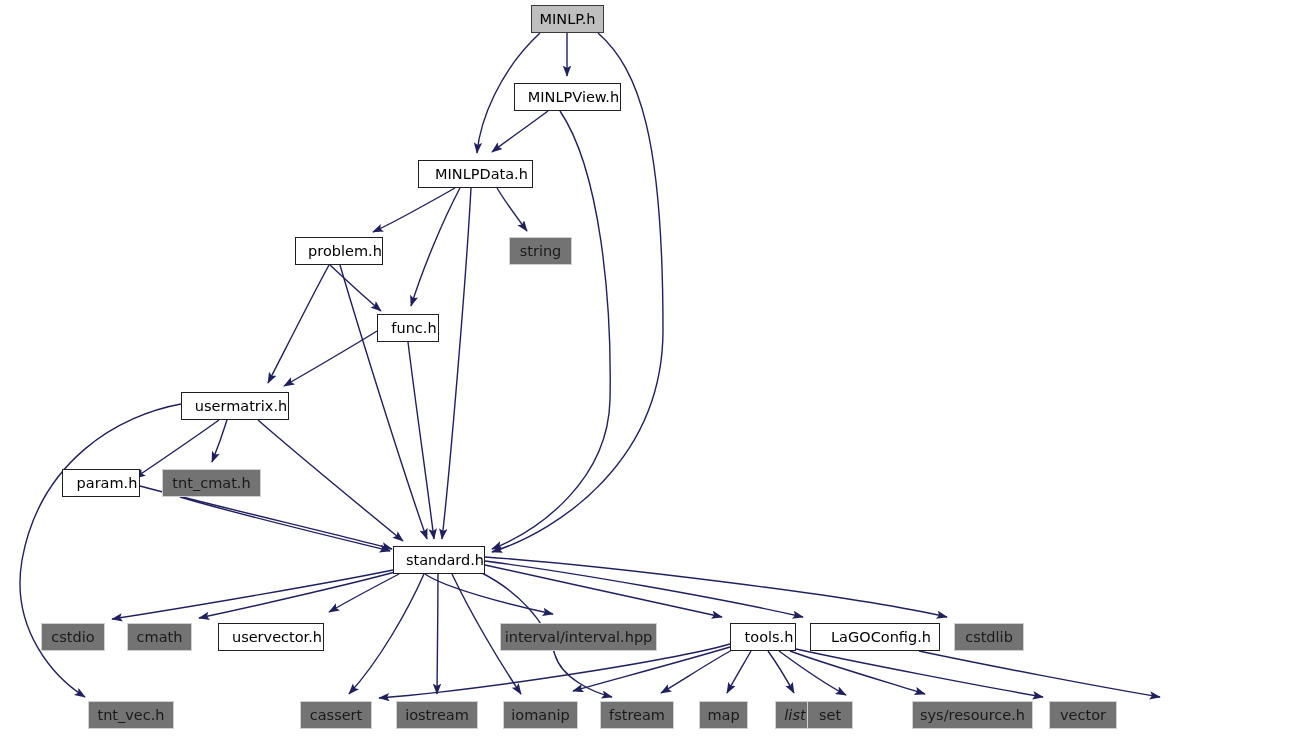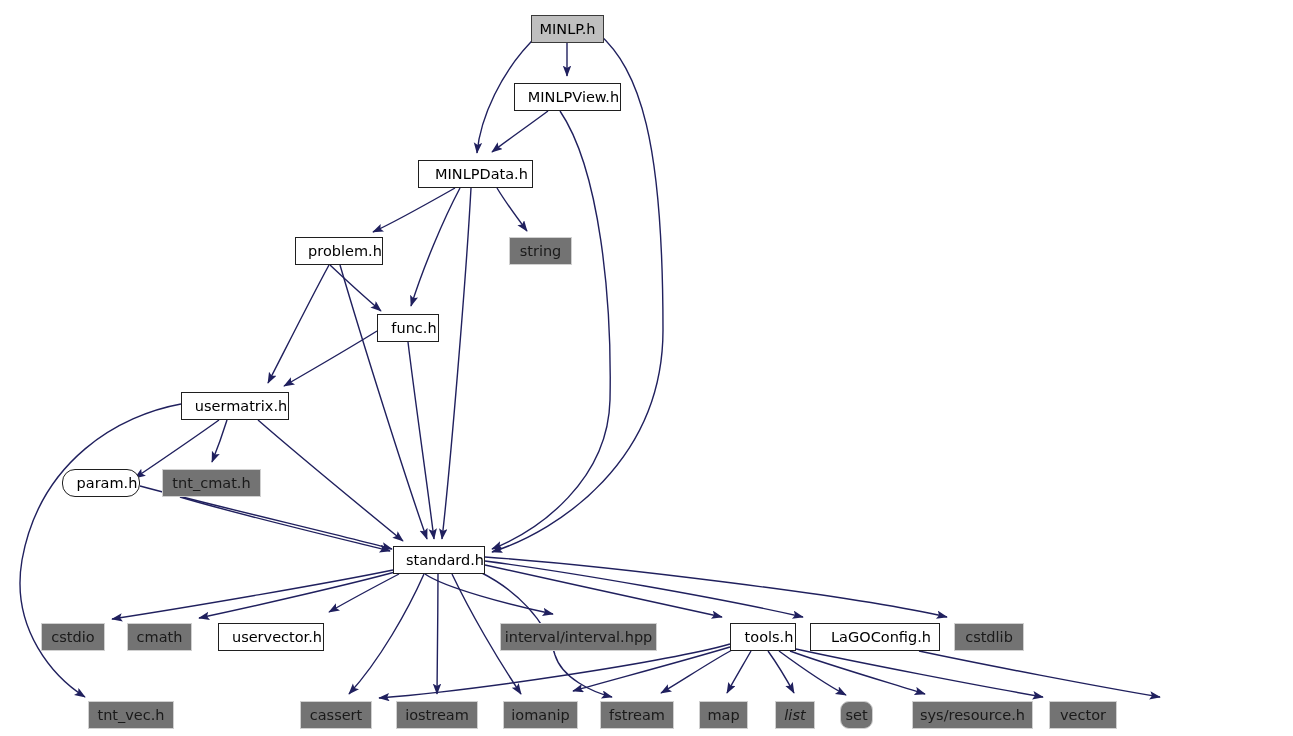--- a/index.html
+++ b/index.html
@@ -59,42 +59,42 @@
         <path d="M730,647 C687,660 608,681 573,691" marker-end="url(#arr)"></path>
         <path d="M732,650 C710,662 680,682 661,693" marker-end="url(#arr)"></path>
         <path d="M751,651 C743,665 733,682 727,693" marker-end="url(#arr)"></path>
         <path d="M768,651 C778,665 788,682 794,693" marker-end="url(#arr)"></path>
         <path d="M779,651 C798,665 827,685 846,695" marker-end="url(#arr)"></path>
         <path d="M790,651 C825,664 890,683 925,694" marker-end="url(#arr)"></path>
         <path d="M796,649 C855,662 985,687 1043,697" marker-end="url(#arr)"></path>
         <path d="M919,651 C980,664 1100,687 1160,697" marker-end="url(#arr)"></path>
       </g>
   </svg>
-<div class="node cur" style="left: 531px; top: 5px; width: 73px; height: 28px; margin-top: 10px;">
+<div class="node cur" style="left: 531px; top: 5px; width: 73px; height: 28px;">
       <span>MINLP.h</span>
     </div>
     <div class="node own" style="left: 514px; top: 83px; width: 107px; height: 28px;">
       <span>MINLPView.h</span>
     </div>
     <div class="node own" style="left: 418px; top: 160px; width: 115px; height: 28px;">
       <span>MINLPData.h</span>
     </div>
     <div class="node own" style="left: 295px; top: 237px; width: 88px; height: 28px;">
       <span>problem.h</span>
     </div>
     <div class="node ext" style="left: 509px; top: 237px; width: 63px; height: 28px;">
       <span>string</span>
     </div>
     <div class="node own" style="left: 377px; top: 314px; width: 62px; height: 28px;">
       <span>func.h</span>
     </div>
     <div class="node own" style="left: 181px; top: 392px; width: 108px; height: 28px;">
       <span>usermatrix.h</span>
     </div>
-    <div class="node own" style="left: 62px; top: 469px; width: 78px; height: 28px; border-radius: 13px;">
+    <div class="node own" style="left: 62px; top: 469px; width: 78px; height: 28px;">
       <span>param.h</span>
     </div>
     <div class="node ext" style="left: 162px; top: 469px; width: 99px; height: 28px;">
       <span>tnt_cmat.h</span>
     </div>
     <div class="node own" style="left: 393px; top: 546px; width: 92px; height: 28px;">
       <span>standard.h</span>
     </div>
     <div class="node ext" style="left: 41px; top: 623px; width: 64px; height: 28px;">
       <span>cstdio</span>
@@ -131,21 +131,21 @@
     </div>
     <div class="node ext" style="left: 600px; top: 701px; width: 74px; height: 28px;">
       <span>fstream</span>
     </div>
     <div class="node ext" style="left: 699px; top: 701px; width: 49px; height: 28px;">
       <span>map</span>
     </div>
     <div class="node ext" style="left: 775px; top: 701px; width: 40px; height: 28px; font-style: italic;">
       <span>list</span>
     </div>
-    <div class="node ext" style="left: 840px; top: 701px; width: 33px; height: 28px; border-radius: 9px;">
+    <div class="node ext" style="left: 807px; top: 701px; width: 46px; height: 28px;">
       <span>set</span>
     </div>
     <div class="node ext" style="left: 912px; top: 701px; width: 121px; height: 28px;">
       <span>sys/resource.h</span>
     </div>
     <div class="node ext" style="left: 1049px; top: 701px; width: 68px; height: 28px;">
       <span>vector</span>
     </div>
   </div>
 

